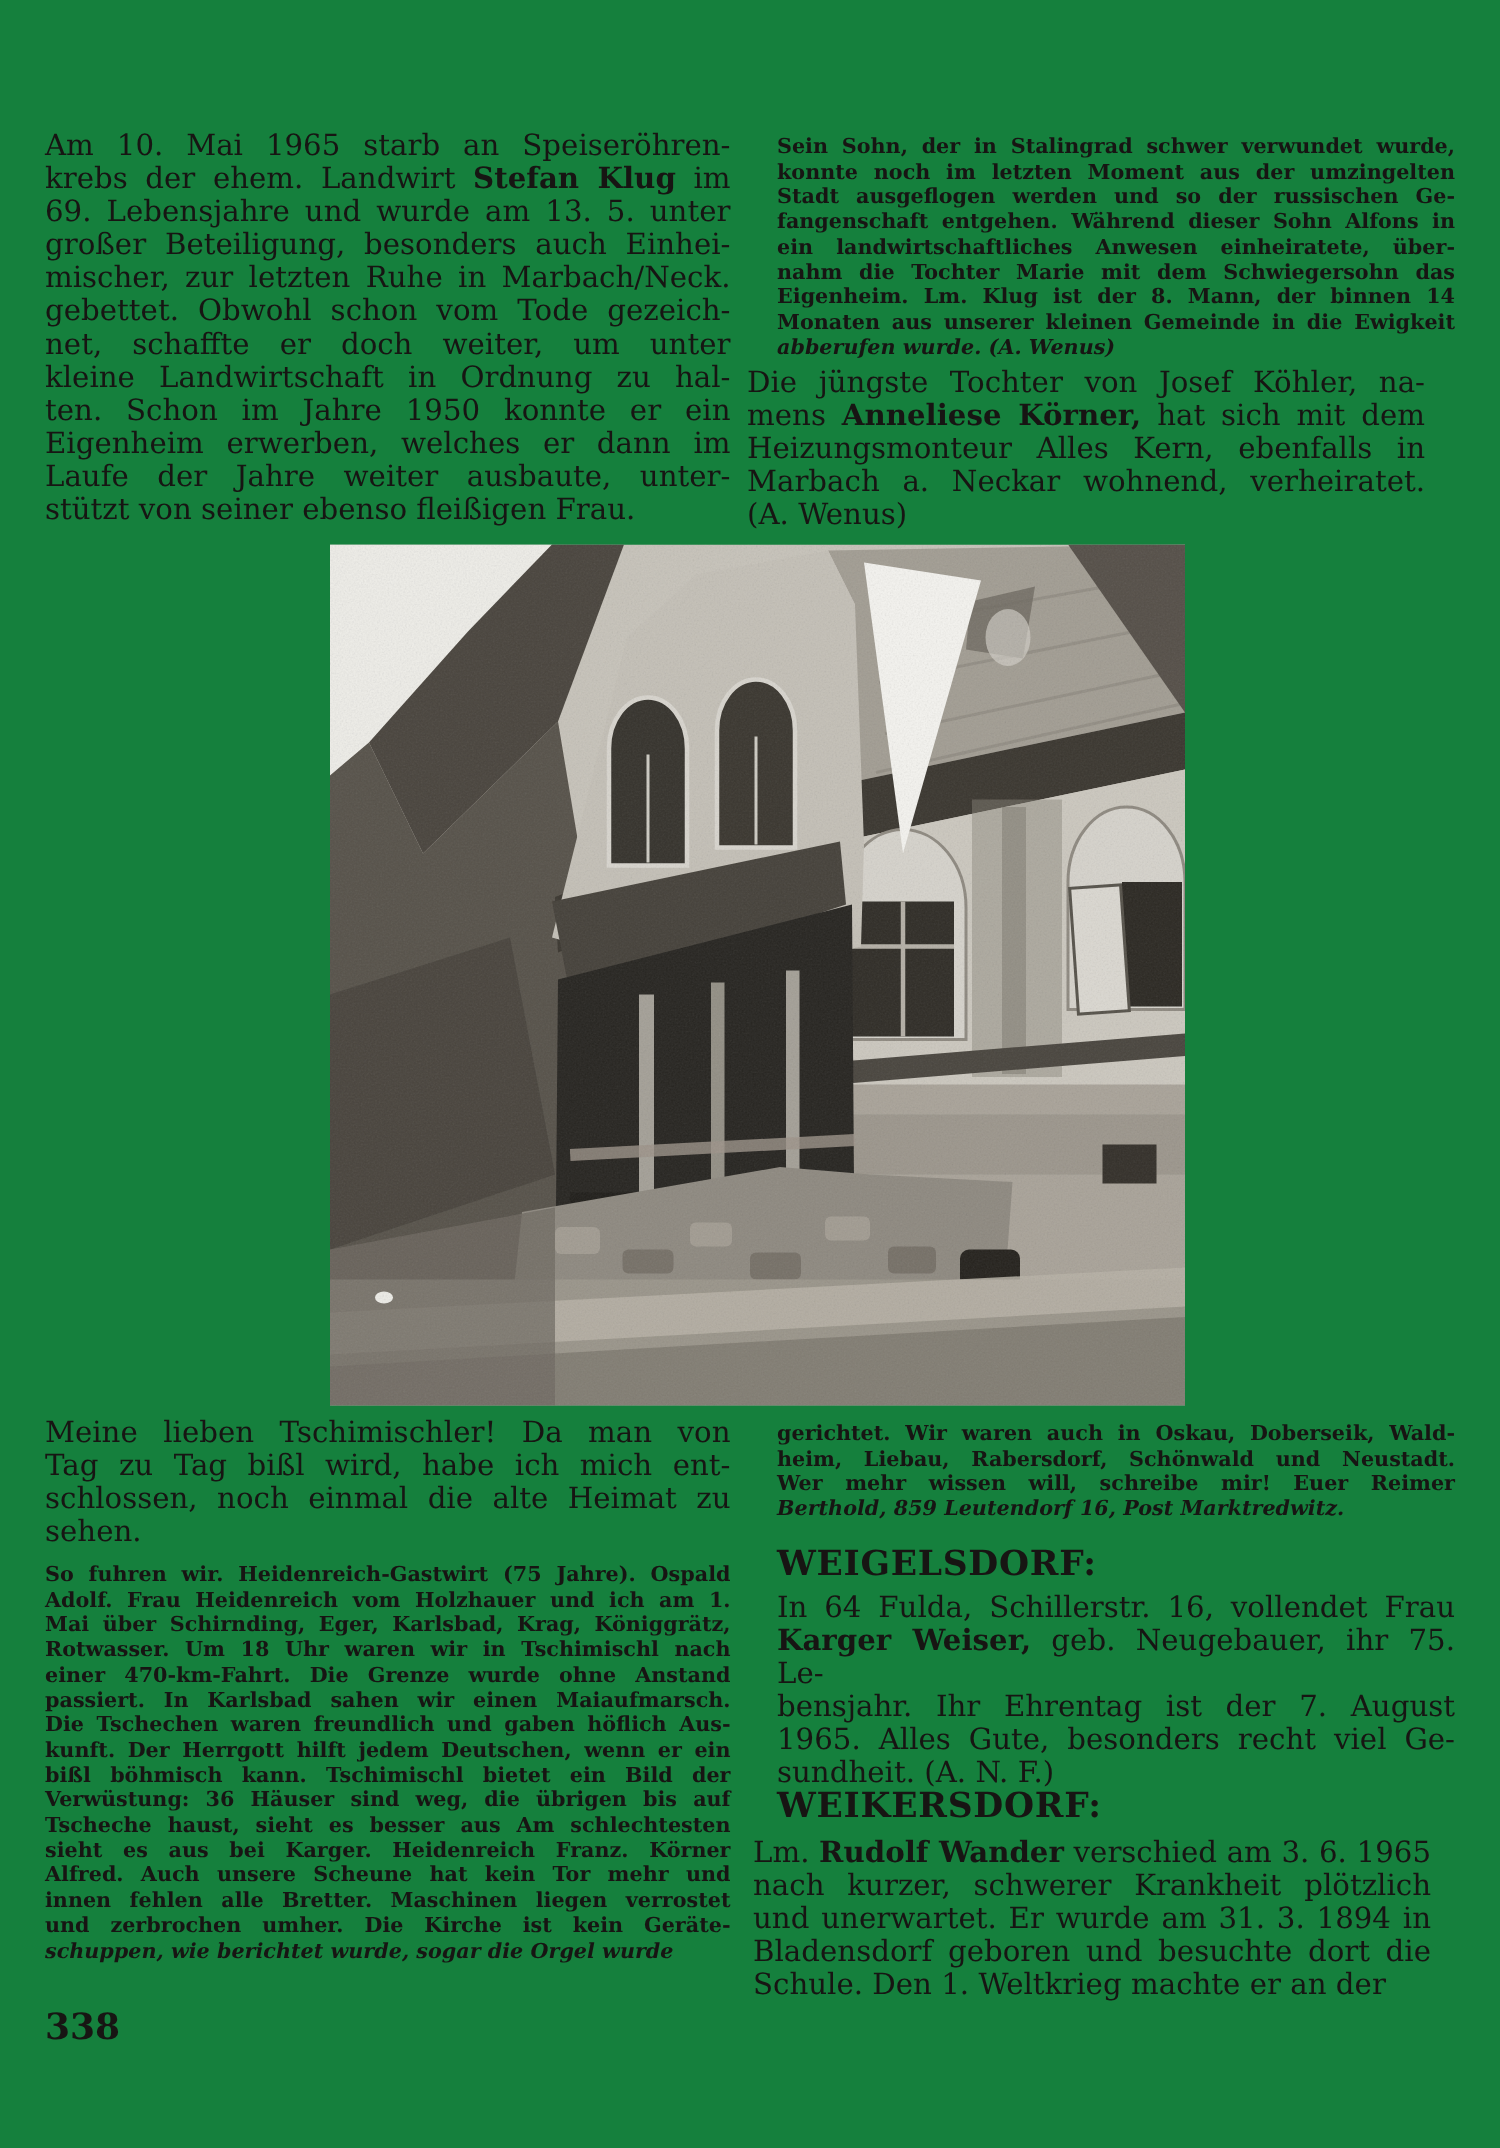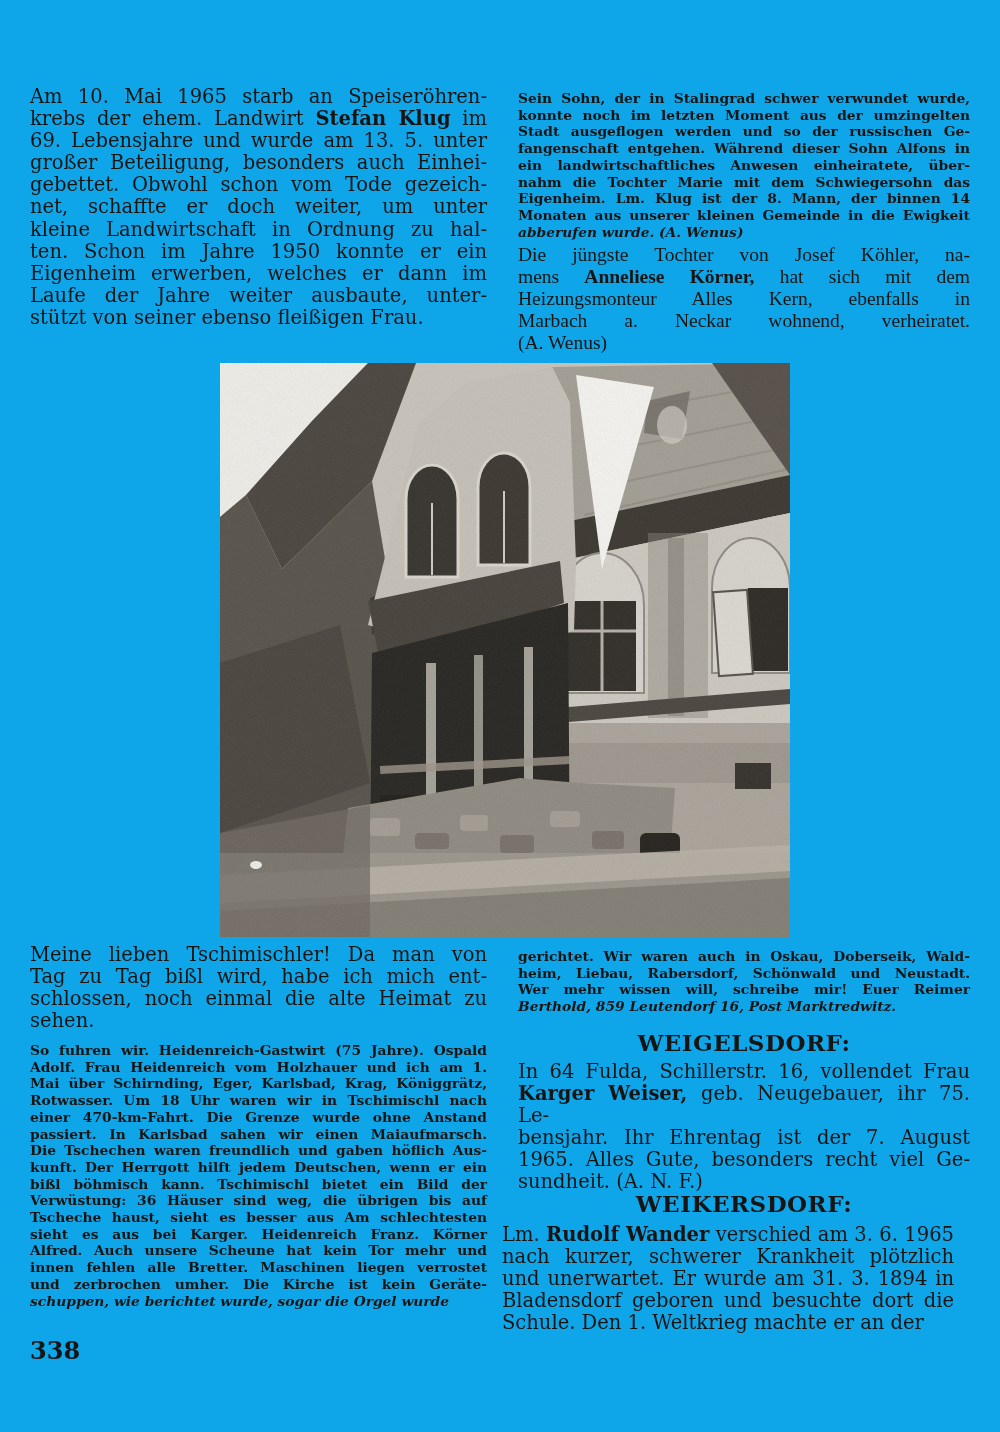--- a/index.html
+++ b/index.html
@@ -1,42 +1,43 @@
 <!DOCTYPE html>
 <html><head>
 <meta charset="utf-8">
 <style>
   html,body { margin:0; padding:0; background:#d9d7d2; }
   .sheet {
     position:relative; width:1000px; height:1432px; margin:0 auto;
-    background:#0ea5e9; color:#171513; overflow:hidden;
+    background:#15803d; color:#171513; overflow:hidden;
     font-family:"DejaVu Serif","Liberation Serif",serif;
   }
   .block { position:absolute; }
   
   .large .line { font-size:19.5px; line-height:22.1px; text-align:justify; text-align-last:justify; white-space:normal; }
   .large .line:last-child { text-align-last:left; }
   
   .small .line { font-size:13.8px; line-height:16.7px; font-weight:bold; text-align:justify; text-align-last:justify; }
   .small .line:last-child { text-align-last:left;font-style:italic; }
-  .heading { font-weight:bold; font-size:23px; line-height:26px; letter-spacing:0.5px;text-align:center; }
+  .heading { font-weight:bold; font-size:23px; line-height:26px; letter-spacing:0.5px; }
   .pageno { font-weight:bold; font-size:24px; }
   figure { margin:0; }
   .photo svg { display:block; }
 </style>
 </head>
 <body>
 
 <div class="sheet">
 
   <section class="block large" style="left:30px; top:86px; width:457px;">
       <div class="line">Am 10. Mai 1965 starb an Speiseröhren-</div>
       <div class="line">krebs der ehem. Landwirt <b>Stefan Klug</b> im</div>
       <div class="line">69. Lebensjahre und wurde am 13. 5. unter</div>
       <div class="line">großer Beteiligung, besonders auch Einhei-</div>
+      <div class="line">mischer, zur letzten Ruhe in Marbach/Neck.</div>
       <div class="line">gebettet. Obwohl schon vom Tode gezeich-</div>
       <div class="line">net, schaffte er doch weiter, um unter</div>
       <div class="line">kleine Landwirtschaft in Ordnung zu hal-</div>
       <div class="line">ten. Schon im Jahre 1950 konnte er ein</div>
       <div class="line">Eigenheim erwerben, welches er dann im</div>
       <div class="line">Laufe der Jahre weiter ausbaute, unter-</div>
       <div class="line">stützt von seiner ebenso fleißigen Frau.</div>
     </section>
 
   <section class="block small" style="left:518px; top:90px; width:452px;">
@@ -44,21 +45,21 @@
       <div class="line">konnte noch im letzten Moment aus der umzingelten</div>
       <div class="line">Stadt ausgeflogen werden und so der russischen Ge-</div>
       <div class="line">fangenschaft entgehen. Während dieser Sohn Alfons in</div>
       <div class="line">ein landwirtschaftliches Anwesen einheiratete, über-</div>
       <div class="line">nahm die Tochter Marie mit dem Schwiegersohn das</div>
       <div class="line">Eigenheim. Lm. Klug ist der 8. Mann, der binnen 14</div>
       <div class="line">Monaten aus unserer kleinen Gemeinde in die Ewigkeit</div>
       <div class="line">abberufen wurde. (A. Wenus)</div>
     </section>
 
-  <section class="block large" style="left:518px; top:244px; width:452px;font-family:Liberation Serif, serif;">
+  <section class="block large" style="left:498px; top:244px; width:452px;">
       <div class="line">Die jüngste Tochter von Josef Köhler, na-</div>
       <div class="line">mens <b>Anneliese Körner,</b> hat sich mit dem</div>
       <div class="line">Heizungsmonteur Alles Kern, ebenfalls in</div>
       <div class="line">Marbach a. Neckar wohnend, verheiratet.</div>
       <div class="line">(A. Wenus)</div>
     </section>
 
   <figure class="block photo" style="left:220px; top:363px; width:570px; height:574px;">
     <svg viewBox="0 0 570 574" width="570" height="574">
       <defs>

